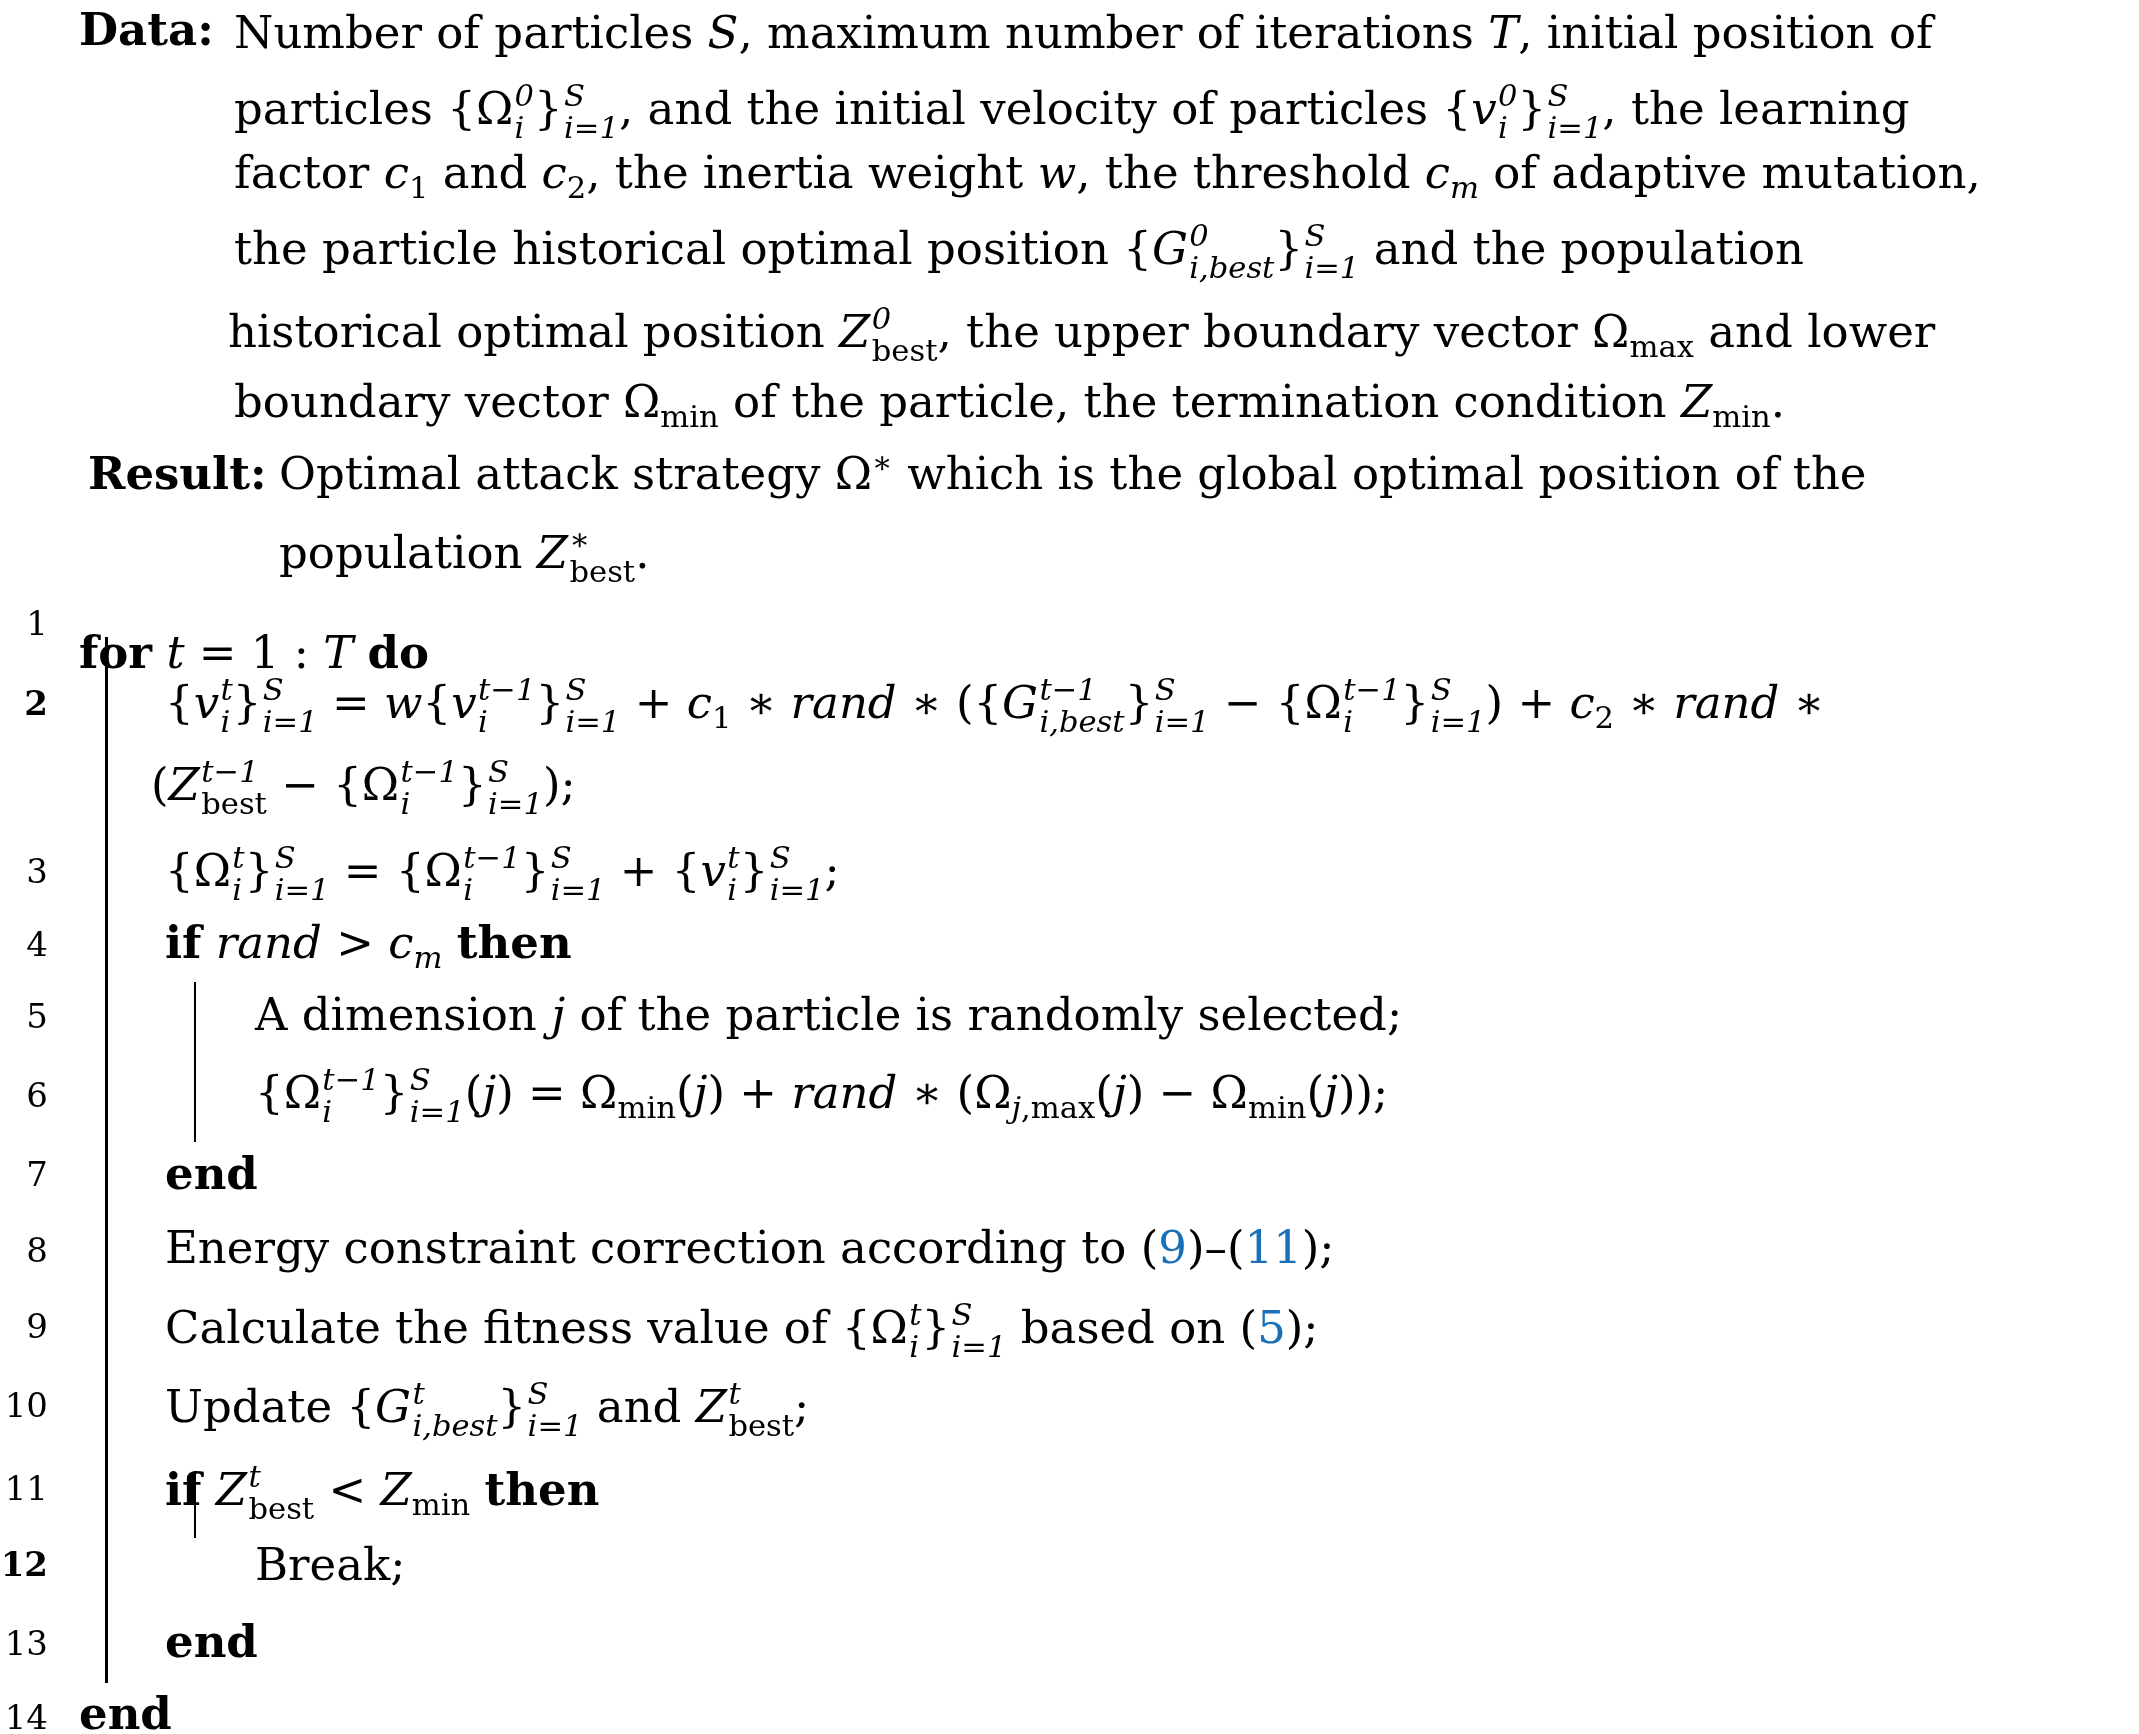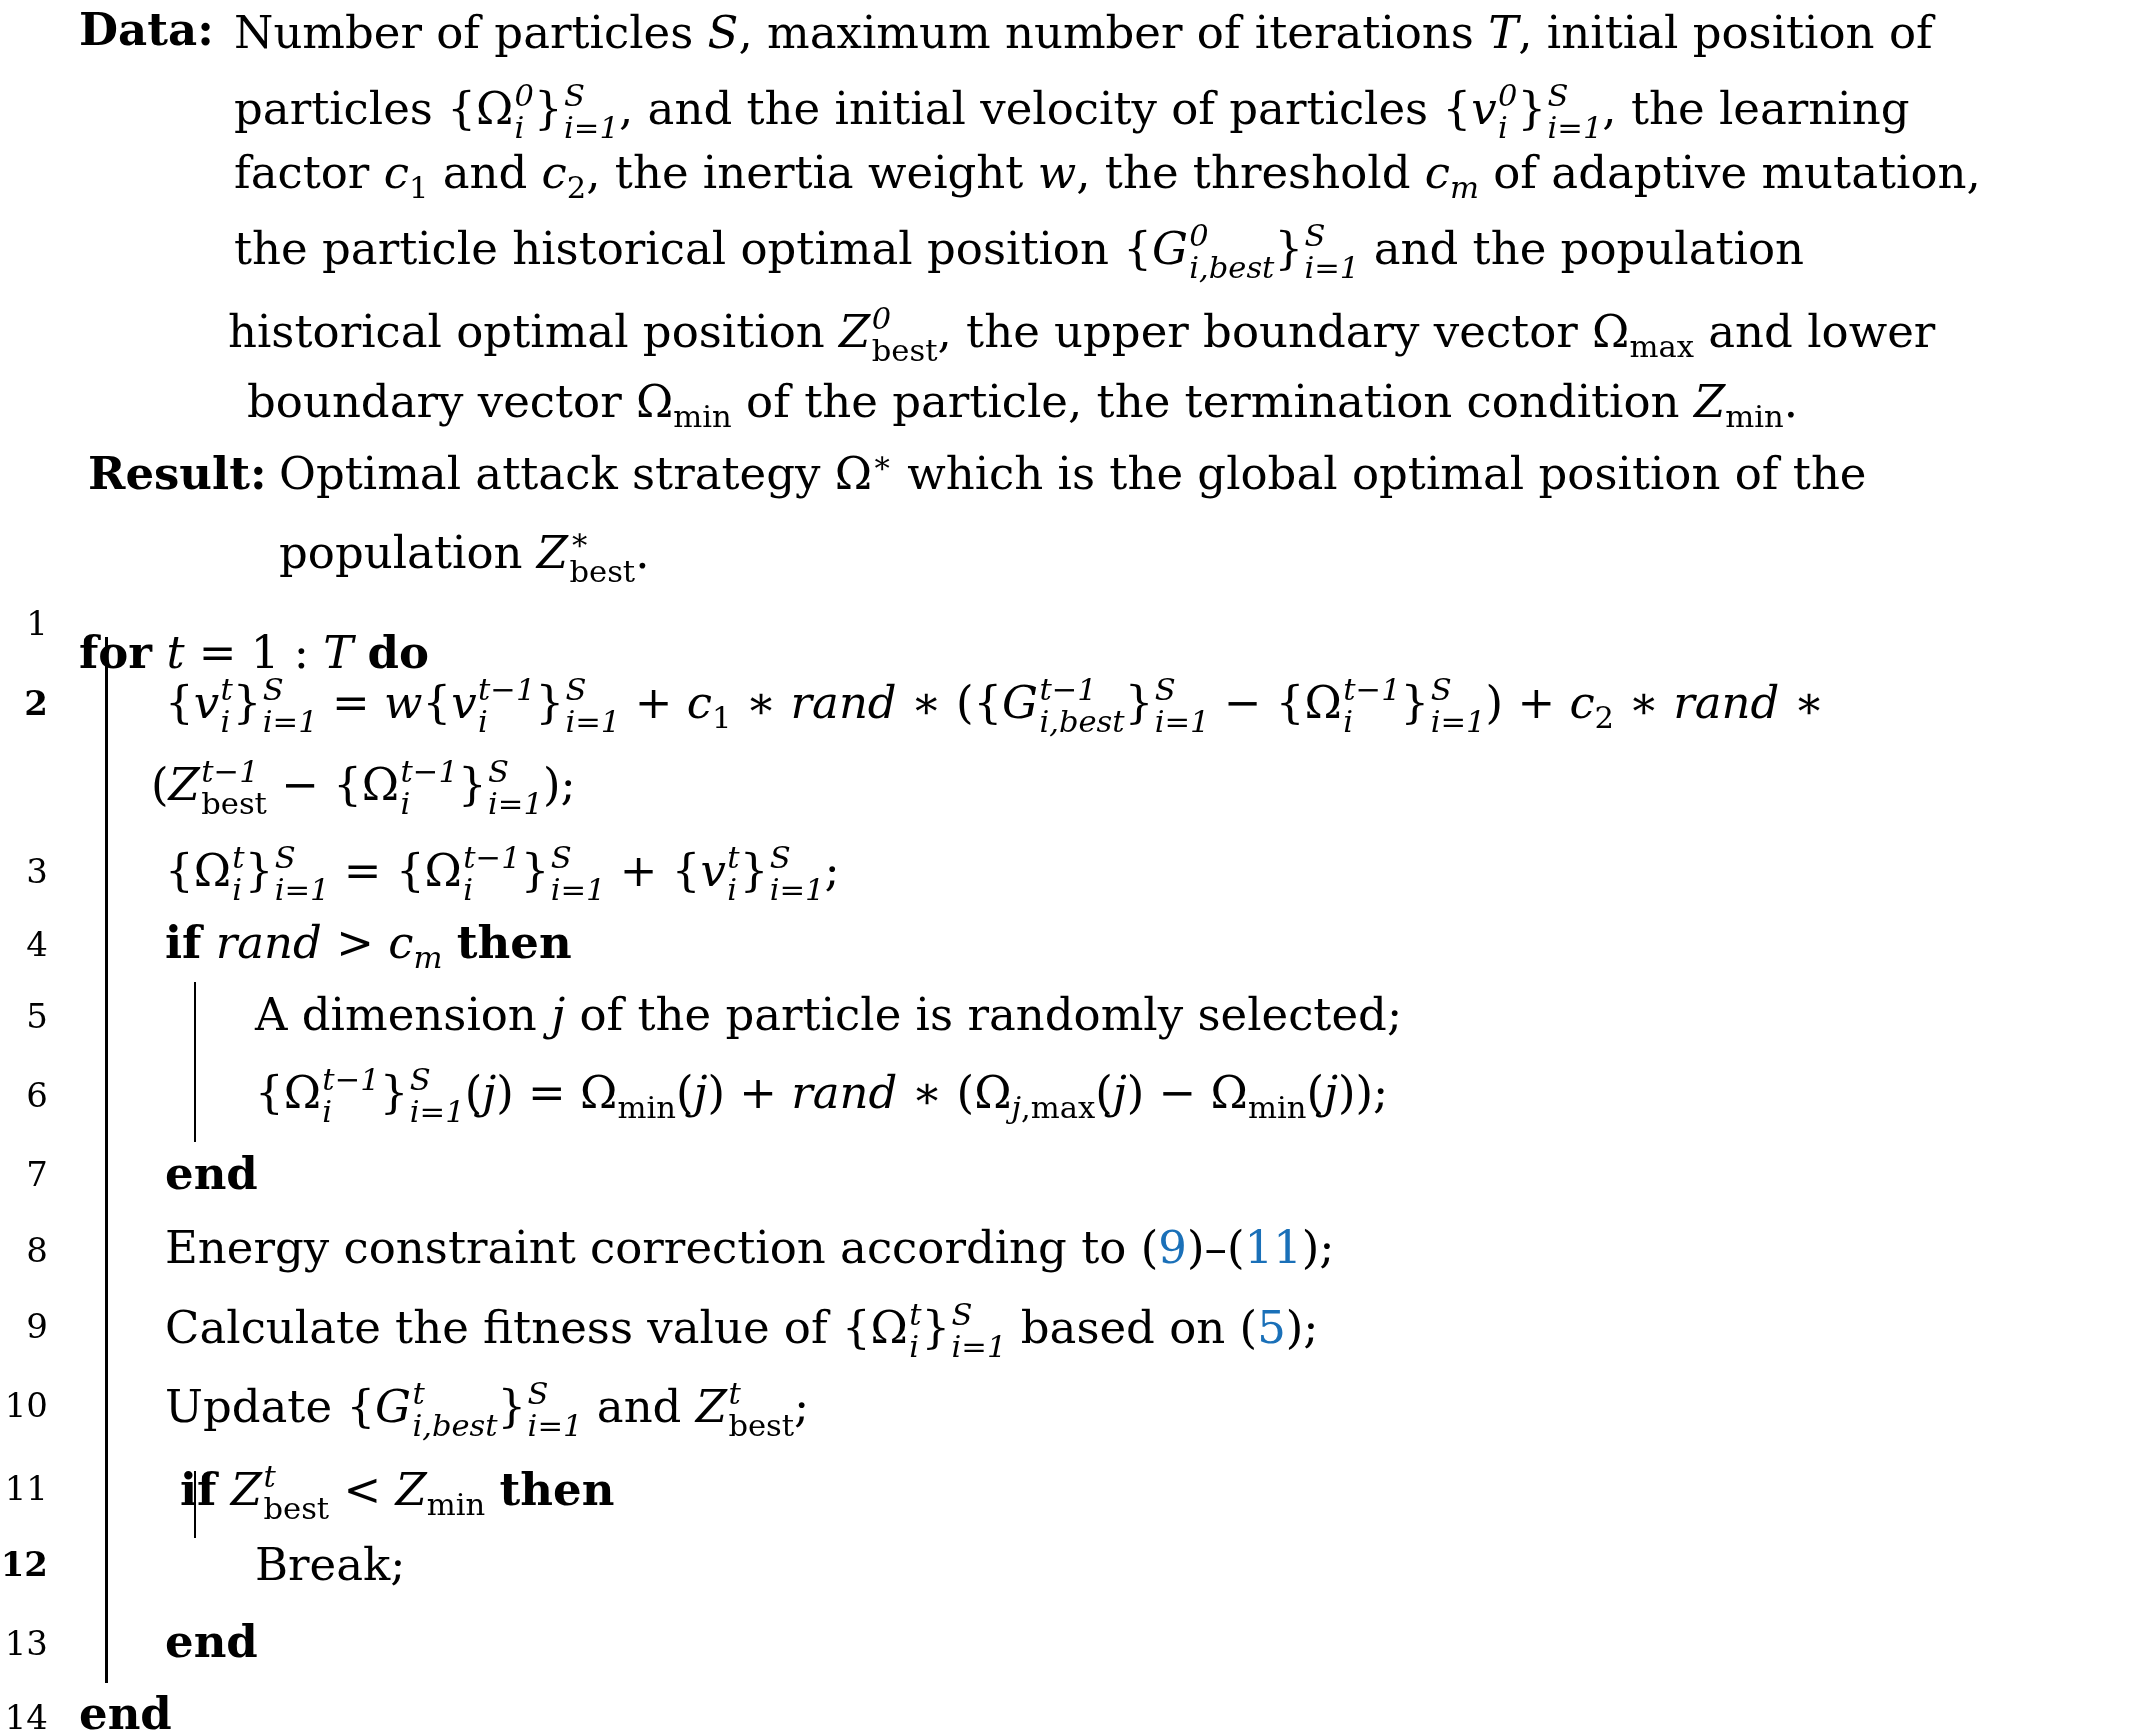--- a/index.html
+++ b/index.html
@@ -56,21 +56,21 @@
       <span class="u">S</span>
       <span class="d">i=1</span>
     </span> and the population
 </div>
 <div class="txt" style="left:228px; top:303px;">
   historical optimal position <i>Z</i><span class="ss">
       <span class="u">0</span>
       <span class="d" style="font-style:normal">best</span>
     </span>, the upper boundary vector Ω<sub>max</sub> and lower
 </div>
-<div class="txt" style="left:247px; top:379px;">
+<div class="txt" style="left:234px; top:379px;">
   boundary vector Ω<sub>min</sub> of the particle, the termination condition <i>Z</i><sub>min</sub>.
 </div>
 
 <div class="abs" style="left:88px; top:451px;">
   <span class="kw">Result:</span>
 </div>
 <div class="txt" style="left:279px; top:451px;">
   Optimal attack strategy Ω<sup>∗</sup> which is the global optimal position of the
 </div>
 <div class="txt" style="left:279px; top:524px;">
@@ -205,21 +205,21 @@
       <span class="d">i,best</span>
     </span>}<span class="ss">
       <span class="u">S</span>
       <span class="d">i=1</span>
     </span><span> and </span><i>Z</i><span class="ss">
       <span class="u">t</span>
       <span class="d" style="font-style:normal">best</span>
     </span>;
 </div>
 
-<div class="txt" style="left:165px; top:1461px;margin-left:15px;">
+<div class="txt" style="left:165px; top:1461px;">
   <span class="kw">if</span> <i>Z</i><span class="ss">
       <span class="u">t</span>
       <span class="d" style="font-style:normal">best</span>
     </span> &lt; <i>Z</i><sub>min</sub> <span class="kw">then</span>
 </div>
 
 <div class="txt" style="left:255px; top:1542px;">Break;</div>
 
 <div class="txt kw" style="left:165px; top:1619px;">end</div>
 

